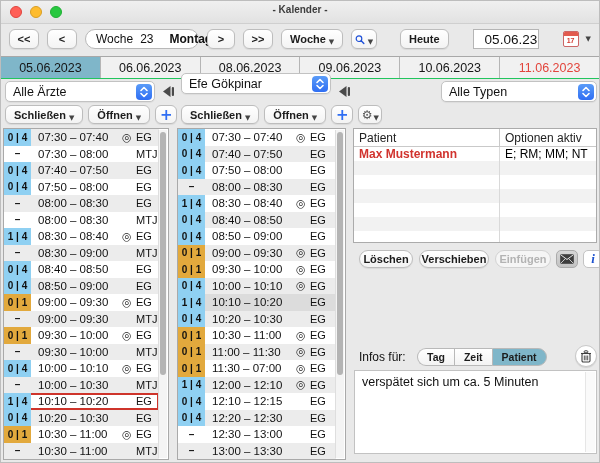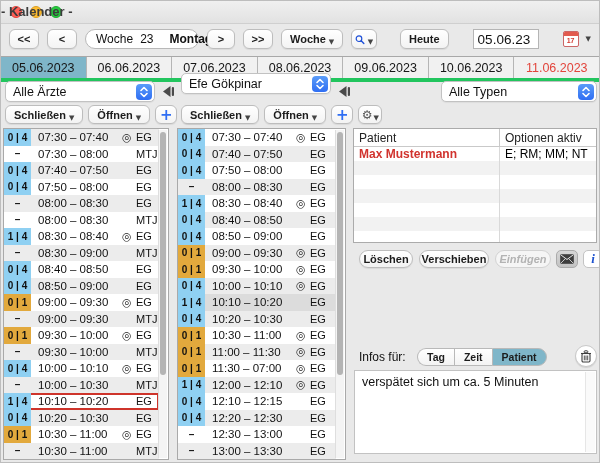--- a/index.html
+++ b/index.html
@@ -5,36 +5,36 @@
   html,body{margin:0;padding:0;}
   body{font-family:"Liberation Sans",sans-serif;-webkit-font-smoothing:antialiased;}
   #window{position:relative;width:600px;height:463px;background:#e9e9e9;overflow:hidden;border:1px solid #bdbdbd;box-sizing:border-box;}
   
   .titlebar{position:absolute;top:0;left:0;right:0;height:22px;background:linear-gradient(#f0f0f0,#e2e2e2);border-bottom:1px solid #cfcfcf;}
   .lights{position:absolute;left:9px;top:5px;display:flex;gap:8px;}
   .light{width:12px;height:12px;border-radius:50%;box-sizing:border-box;}
   .light.red{background:#ff5f57;border:1px solid #e0443e;}
   .light.yellow{background:#febc2e;border:1px solid #d89e24;}
   .light.green{background:#28c840;border:1px solid #1faf34;}
-  .win-title{position:absolute;left:0;right:0;top:3px;font-size:13px;font-weight:bold;color:#3c3c3c;}
+  .win-title{position:absolute;left:0;right:0;top:3px;text-align:center;font-size:10px;font-weight:bold;color:#3c3c3c;}
   
   .toolbar{position:absolute;top:27px;left:8px;right:8px;height:22px;display:flex;align-items:center;gap:8px;}
   .btn{display:inline-flex;align-items:center;justify-content:center;height:20px;background:linear-gradient(#ffffff,#f3f3f3);border:1px solid #bdbdbd;border-radius:6px;font-size:11px;font-weight:bold;color:#1c1c1c;box-shadow:0 1px 1px rgba(0,0,0,.07);box-sizing:border-box;padding:0 8px;cursor:default;}
   .caret{font-size:7px;color:#444;margin-left:3px;position:relative;top:3px;font-family:"DejaVu Sans",sans-serif;}
   .pill{display:inline-flex;align-items:center;height:20px;width:114px;background:#fff;border:1px solid #b8b8b8;border-radius:10px;font-size:12px;color:#111;box-sizing:border-box;padding:0 10px;}
   .pill .wk-num{margin-left:7px;}
   .pill .wk-day{margin-left:16px;font-weight:bold;}
   .tb-right{margin-left:auto;display:flex;align-items:center;gap:24px;}
-  .datefield{width:66px;height:20px;background:#fff;border:1px solid #b5b5b5;box-sizing:border-box;font-size:13.5px;color:#111;display:flex;align-items:center;padding:0 4px;}
+  .datefield{width:66px;height:20px;background:#fff;border:1px solid #b5b5b5;box-sizing:border-box;font-size:13.5px;color:#111;display:flex;align-items:center;padding:0 11px;}
   .calbtn{display:flex;align-items:center;gap:4px;}
   .cal-ic{width:16px;height:16px;background:#fff;border:1px solid #c66;border-radius:2px;overflow:hidden;box-sizing:border-box;}
   .cal-ic .cal-top{height:4px;background:#e25a4e;}
   .cal-ic .cal-num{font-size:7px;color:#d23b30;text-align:center;line-height:9px;font-weight:bold;}
   
-  .tabs{position:absolute;top:55px;left:0;right:0;height:21px;display:flex;border-top:1px solid #a8a8a8;border-bottom:4px solid #22c55e;background:#f1f1f1;}
+  .tabs{position:absolute;top:55px;left:0;right:0;height:21px;display:flex;border-top:1px solid #a8a8a8;border-bottom:1px solid #22c55e;background:#f1f1f1;}
   .tab{flex:1;display:flex;align-items:center;justify-content:center;font-size:12.5px;color:#161616;border-right:1px solid #b5b5b5;box-sizing:border-box;}
   .tab:last-child{border-right:none;}
   .tab.selected{background:#7fb6c9;}
   .tab.sunday{color:#e2453c;}
   
   .select{position:absolute;height:21px;background:#fff;border:1px solid #c2c2c2;border-radius:5px;box-sizing:border-box;display:flex;align-items:center;font-size:12.5px;color:#111;padding-left:7px;box-shadow:0 1px 1px rgba(0,0,0,.05);}
   .stepper{position:absolute;right:2px;top:1.5px;width:16px;height:16px;border-radius:4px;background:linear-gradient(#5a9cf8,#2f6ef3);display:flex;align-items:center;justify-content:center;}
   .icon-btn{position:absolute;width:20px;height:20px;display:flex;align-items:center;justify-content:center;background:transparent;border:none;}
   
   .plus-btn{width:22px;padding:0;color:#2f6ef3;font-size:15px;font-weight:bold;font-family:"DejaVu Sans",sans-serif;}
@@ -59,21 +59,21 @@
   .ptable .thead{display:flex;height:17px;border-bottom:1px solid #c9c9c9;align-items:center;font-size:12px;color:#222;}
   .th1{width:146px;padding-left:5px;box-sizing:border-box;border-right:1px solid #c9c9c9;align-self:stretch;display:flex;align-items:center;}
   .th2{padding-left:5px;}
   .prow{display:flex;height:14px;align-items:center;font-size:12px;}
   .prow.shade{background:#f2f2f2;}
   .pcell1{width:146px;padding-left:5px;box-sizing:border-box;border-right:1px solid #d9d9d9;align-self:stretch;display:flex;}
   .pcell2{padding-left:5px;}
   .patient-name{color:#d1332e;font-weight:bold;white-space:nowrap;}
   .pbtns{position:absolute;left:352px;top:249px;width:246px;height:20px;}
   .cap-btn{position:absolute;height:18px;border-radius:9px;background:linear-gradient(#fff,#f2f2f2);border:1px solid #bdbdbd;font-size:11px;font-weight:bold;color:#1c1c1c;display:flex;align-items:center;justify-content:center;box-sizing:border-box;box-shadow:0 1px 1px rgba(0,0,0,.07);}
-  .cap-btn.disabled{color:#b3b3b3;background:#f5f5f5;border-color:#d2d2d2;box-shadow:none;font-style:italic;}
+  .cap-btn.disabled{color:#b3b3b3;background:#f5f5f5;border-color:#d2d2d2;box-shadow:none;}
   .sq-btn{position:absolute;width:22px;height:18px;border-radius:5px;display:flex;align-items:center;justify-content:center;box-sizing:border-box;}
   .mail-btn{background:linear-gradient(#d6d6d6,#c3c3c3);border:1px solid #aaa;}
   .info-btn{background:#fff;border:1px solid #c3c3c3;font-family:"Liberation Serif",serif;font-weight:bold;font-style:italic;color:#1d52cf;font-size:13px;width:20px;}
   
   .infos-label{position:absolute;left:358px;top:349px;font-size:12px;color:#111;}
   .segmented{position:absolute;left:416px;top:347px;display:flex;height:18px;}
   .seg{display:flex;align-items:center;justify-content:center;font-size:10.5px;font-weight:bold;color:#1c1c1c;background:linear-gradient(#fff,#f3f3f3);border:1px solid #b9b9b9;border-right:none;padding:0 9px;box-sizing:border-box;}
   .seg:first-child{border-radius:9px 0 0 9px;}
   .seg:last-child{border-radius:0 9px 9px 0;border-right:1px solid #b9b9b9;}
   .seg.selected{background:#7fb6c9;}
@@ -126,21 +126,20 @@
           <div class="cal-num">17</div>
         </div>
         <span class="caret" style="top:0">▼</span>
       </div>
     </div>
   </div>
 
   <div class="tabs">
     <div class="tab selected">05.06.2023</div>
     <div class="tab">06.06.2023</div>
-    <div class="tab">07.06.2023</div>
     <div class="tab">08.06.2023</div>
     <div class="tab">09.06.2023</div>
     <div class="tab">10.06.2023</div>
     <div class="tab sunday">11.06.2023</div>
   </div>
 
   <div class="select" style="left:4px;top:80px;width:150px">
     <span>Alle Ärzte</span>
     <span class="stepper">
       <svg width="10" height="12" viewBox="0 0 10 12">

